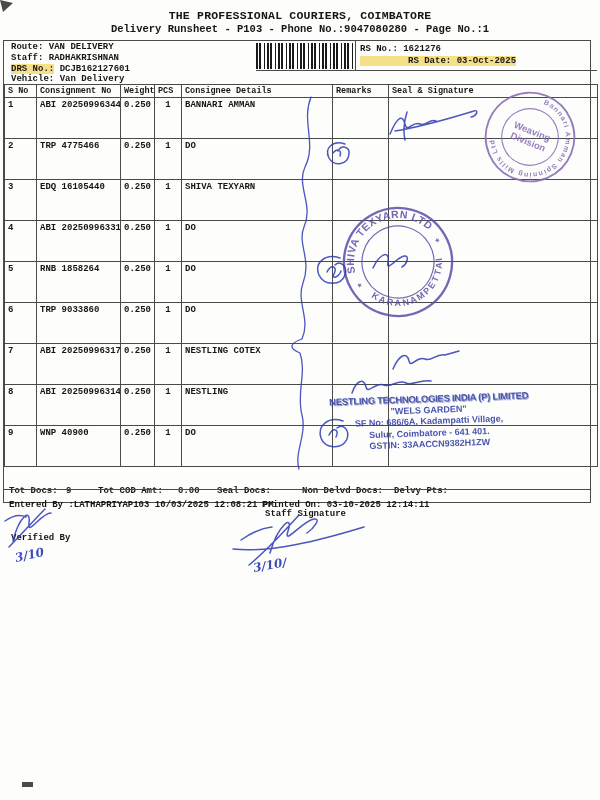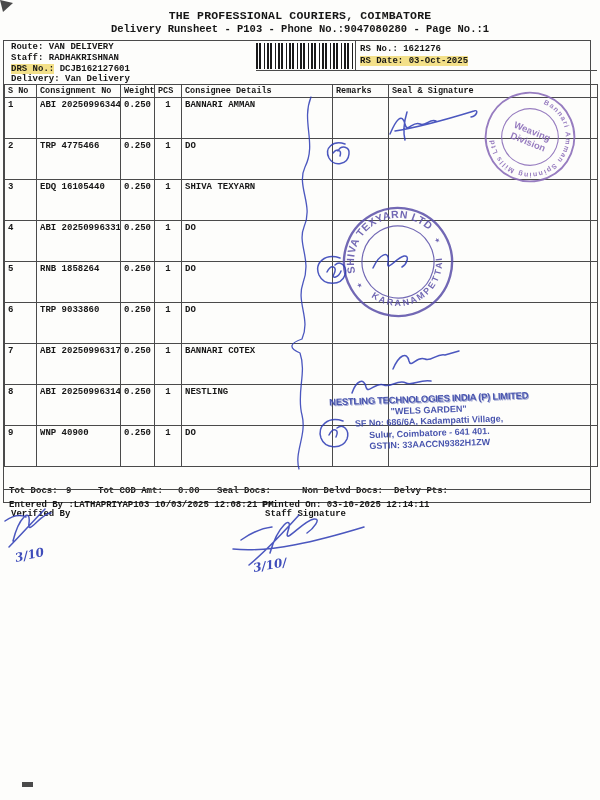--- a/index.html
+++ b/index.html
@@ -14,39 +14,39 @@
 
   .doc-box { position:absolute; left:3px; top:40px; width:588px; height:463px;
     border:1px solid var(--line,#4a4a4a); z-index:1; }
 
   .info-left { position:absolute; left:7px; top:1px; font-size:9px; font-weight:bold;
     line-height:10.8px; white-space:nowrap; }
   .hl { background:var(--highlight,#f3e089); }
   .barcode { position:absolute; left:252px; top:2px; width:98px; height:26px;
     background:repeating-linear-gradient(90deg,#1a1a1a 0 2px,#fff 2px 3px,#1a1a1a 3px 5px,#fff 5px 8px,#1a1a1a 8px 9px,#fff 9px 11px); }
   .rs-no { position:absolute; left:356px; top:3px; font-size:9px; font-weight:bold; white-space:nowrap; }
-  .rs-date { position:absolute; left:356px; top:15px; font-size:9px; font-weight:bold; white-space:nowrap; }
+  .rs-date { position:absolute; left:356px; top:15px; font-size:9px; font-weight:bold; white-space:nowrap;padding-left:48px; }
   .v-div { position:absolute; left:351px; top:0; width:1px; height:29px; background:var(--line,#4a4a4a); }
   .h-div { position:absolute; left:252px; top:29px; width:341px; height:1px; background:var(--line,#4a4a4a); }
 
   .grid { position:absolute; left:0; top:43px; width:593px; border-collapse:collapse; table-layout:fixed; }
   .grid th, .grid td { border:1px solid var(--line,#4a4a4a); font-weight:bold; overflow:hidden; white-space:nowrap; }
   .grid th { height:13px; font-size:8.5px; text-align:left; padding:1px 3px; }
   .grid td { height:41px; vertical-align:top; font-size:9px; padding:2px 3px; }
   .c-pcs { text-align:center; }
 
   .row-totals { position:absolute; left:0; top:435px; width:100%; height:13px; font-size:9px; font-weight:bold; }
   .row-entered { position:absolute; left:0; top:448px; width:100%; height:13px;
     border-top:1px solid var(--line,#4a4a4a); font-size:9px; font-weight:bold; }
   .row-totals span, .row-entered span { position:absolute; top:10px; white-space:nowrap; }
   .p-totdocs-l{left:5px} .p-totdocs-v{left:62px} .p-cod-l{left:94px} .p-cod-v{left:174px}
   .p-delvd{left:213px} .p-nondelvd{left:298px} .p-delvy{left:390px}
   .p-entered{left:5px} .p-printed{left:258px}
 
-  .verified-label { position:absolute; left:11px; top:509px; font-size:9px; font-weight:bold; z-index:2; }
+  .verified-label { position:absolute; left:11px; top:533px; font-size:9px; font-weight:bold; z-index:2; }
   .staff-label { position:absolute; left:265px; top:509px; font-size:9px; font-weight:bold; z-index:2; }
 
   
   .stamp { position:absolute; z-index:3; }
   .stamp .ring { fill:none; stroke:currentColor; stroke-width:2; }
   .stamp .ring.thin { stroke-width:1.2; }
   .stamp .ring.w2 { stroke-width:2.4; }
   .ringtext { font-family:"Liberation Sans",sans-serif; font-size:7.5px; font-weight:bold;
     fill:currentColor; letter-spacing:1.2px; }
   .ctr { font-family:"Liberation Sans",sans-serif; font-size:10px; font-weight:bold;
@@ -81,21 +81,21 @@
 
   <div class="doc-title">THE PROFESSIONAL COURIERS, COIMBATORE</div>
   <div class="doc-subtitle">Delivery Runsheet - P103 - Phone No.:9047080280 - Page No.:1</div>
 
   <div class="doc-box">
 
     <div class="info-left">
       <div><span>Route:</span> <span>VAN DELIVERY</span></div>
       <div><span>Staff:</span> <span>RADHAKRISHNAN</span></div>
       <div><span class="hl">DRS No.:</span> <span>DCJB162127601</span></div>
-      <div><span>Delivery:</span> <span>Van Delivery</span></div>
+      <div><span>Vehicle:</span> <span>Van Delivery</span></div>
     </div>
 
     <div class="barcode"></div>
     <div class="v-div"></div>
     <div class="h-div"></div>
     <div class="rs-no"><span>RS No.:</span> <span>1621276</span></div>
     <div class="rs-date hl"><span>RS Date:</span> <span>03-Oct-2025</span></div>
 
     <table class="grid">
       <colgroup>
@@ -177,21 +177,21 @@
     <td class="c-cons">DO</td>
     <td class="c-rem"></td>
     <td class="c-seal"></td>
   </tr>
 
   <tr>
     <td class="c-sno">7</td>
     <td class="c-con">ABI 20250996317</td>
     <td class="c-wt">0.250</td>
     <td class="c-pcs">1</td>
-    <td class="c-cons">BANNARI COTEX</td>
+    <td class="c-cons">NESTLING COTEX</td>
     <td class="c-rem"></td>
     <td class="c-seal"></td>
   </tr>
 
   <tr>
     <td class="c-sno">8</td>
     <td class="c-con">ABI 20250996314</td>
     <td class="c-wt">0.250</td>
     <td class="c-pcs">1</td>
     <td class="c-cons">NESTLING</td>

